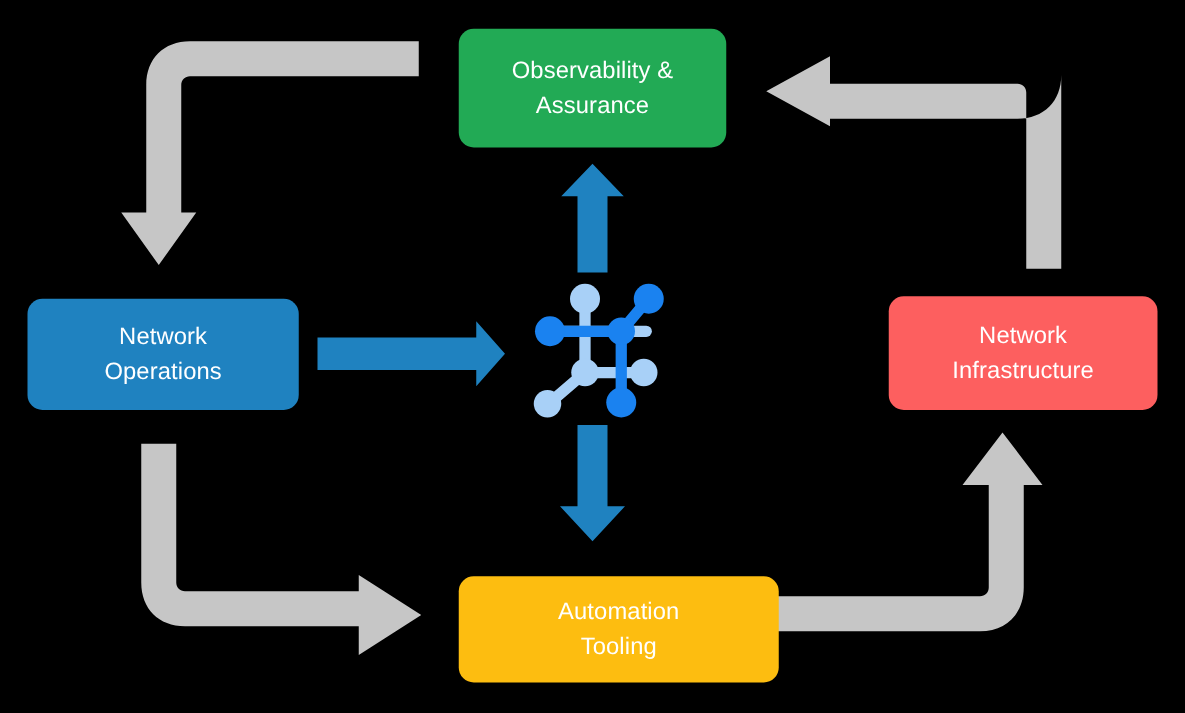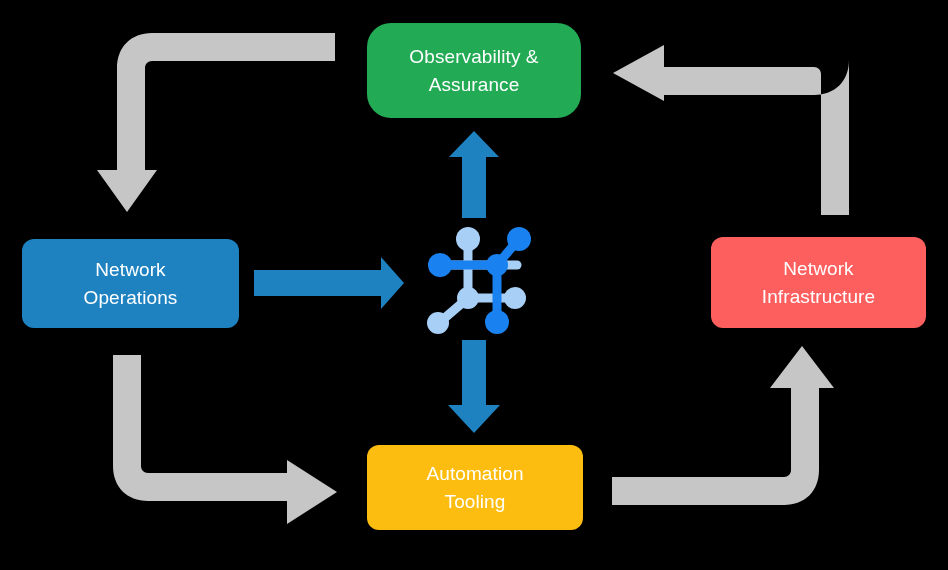--- a/index.html
+++ b/index.html
@@ -50,22 +50,22 @@
   }
   #box-network-infrastructure {
     left: 711px;
     top: 237px;
     width: 215px;
     height: 91px;
     background: #fd5f5f;
   }
   #box-automation-tooling {
     left: 367px;
-    top: 445px;
-    width: 216px;
+    top: 461px;
+    width: 256px;
     height: 85px;
     background: #fdbd10;
   }
   .svg-layer {
     position: absolute;
     left: 0;
     top: 0;
     width: 948px;
     height: 570px;
     pointer-events: none;
@@ -191,21 +191,21 @@
     </g>
 
     <g fill="#1a82f0">
       <circle cx="22" cy="47" r="12"></circle>
       <circle cx="79" cy="47" r="11"></circle>
       <circle cx="101" cy="21" r="12"></circle>
       <circle cx="79" cy="104" r="12"></circle>
     </g>
   </svg>
 
-  <div class="node-box" id="box-observability" style="background: rgb(34, 170, 85); color: rgb(255, 255, 255); border-radius: 24px;">
+  <div class="node-box" id="box-observability" style="background: rgb(34, 170, 85); color: rgb(255, 255, 255);">
     <span>Observability &amp;
 Assurance</span>
   </div>
 
   <div class="node-box" id="box-network-operations" style="background: rgb(31, 130, 192); color: rgb(255, 255, 255);">
     <span>Network
 Operations</span>
   </div>
 
   <div class="node-box" id="box-network-infrastructure" style="background: rgb(253, 95, 95); color: rgb(255, 255, 255);">

